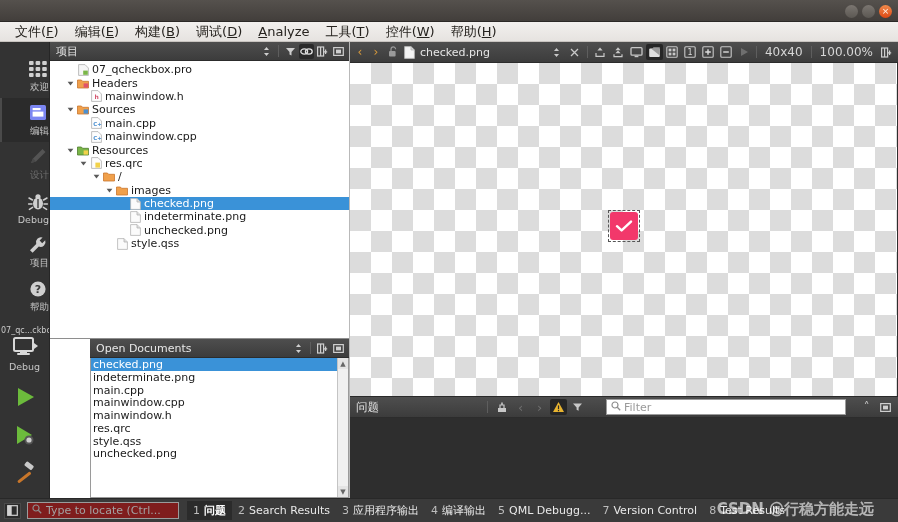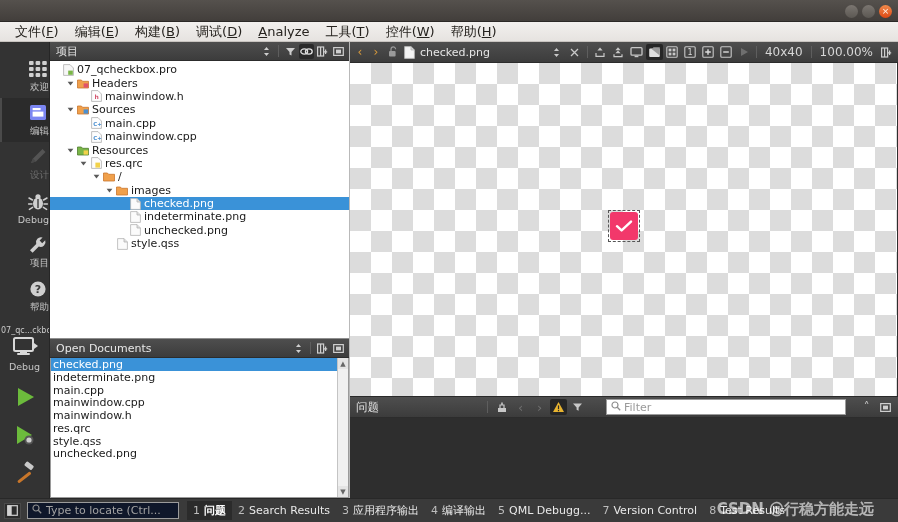--- a/index.html
+++ b/index.html
@@ -125,21 +125,21 @@
     width: 11px; flex: 0 0 11px; display:flex; align-items:center; justify-content:center;
     color: #555;
   }
   .trow .arrow.none { visibility: hidden; }
   .trow .ico { width: 14px; flex: 0 0 14px; display:flex; align-items:center; justify-content:center; margin-right: 2px; }
   .trow .lbl { overflow: hidden; text-overflow: ellipsis; }
   .trow.bold .lbl { font-weight: bold; }
 
   
   .odock { height: 160px; flex: 0 0 160px; display: flex; flex-direction: column;
-           border-top: 1px solid #8e8e8e; }
+           border-top: 1px solid #8e8e8e; padding-left: 40px; }
   .odoclist { flex: 1 1 auto; background: #fff; position: relative; overflow: hidden;
               border: 1px solid #9a9a9a; border-top: none; }
   .odocrow {
     height: 12.8px; display: flex; align-items: center;
     font-size: 11px; color: #1a1a1a; padding-left: 2px; white-space: nowrap;
   }
   .odocrow.sel { background: #3a92d8; color: #fff; }
   .vscroll {
     position: absolute; top: 0; right: 0; bottom: 0; width: 11px;
     background: #f0f0f0; border-left: 1px solid #c4c4c4;
@@ -216,21 +216,21 @@
     border-top: 1px solid #282828;
     display: flex; align-items: center; gap: 0px; padding: 0 4px;
     color: #e2e2e2; font-size: 11px;
     position: relative;
   }
   .sbtoggle {
     width: 17px; height: 16px; background: #2b2b2b; border: 1px solid #4a4a4a;
     display:flex; align-items:center; justify-content:center; margin-right: 6px;
   }
   .locator {
-    width: 152px; height: 17px; background: #0f172a; border: 1px solid #9b9b9b;
+    width: 152px; height: 17px; background: #7f1d1d; border: 1px solid #9b9b9b;
     display:flex; align-items:center; gap:4px; padding: 0 4px;
     color: #a2a2a2; font-size: 11px; white-space: nowrap; overflow: hidden;
     margin-right: 8px;
   }
   .outtab { display:flex; align-items:center; gap:4px; padding: 2px 6px; white-space:nowrap; }
   .outtab .num { color:#bdbdbd; }
   .outtab .nm { color:#e9e9e9; }
   .outtab.active { background:#2b2b2b; }
   .outtab.active .nm { color:#ffffff; font-weight: bold; }
   .watermark {
@@ -408,21 +408,21 @@
           <span class="ticon">
             <svg width="11" height="11" viewBox="0 0 11 11">
                 <rect x="0.7" y="1.6" width="9.6" height="7.8" fill="none" stroke="#cfcfcf" stroke-width="1.2"></rect>
                 <rect x="3" y="3.6" width="5" height="3.8" fill="#cfcfcf"></rect>
               </svg>
           </span>
         </span>
       </div>
 
       <div class="tree" id="tree">
-          <div class="trow" style="">
+          <div class="trow" style="padding-left: 15px;">
             <span class="arrow none">
               <svg width="7" height="7" viewBox="0 0 7 7">
                 <path d="M0.6 1.8 H6.4 L3.5 5.4 Z" fill="#5a5a5a"></path>
               </svg>
             </span>
             <span class="ico">
               <svg width="11" height="12" viewBox="0 0 11 12">
                 <path d="M0.6 0.6 H7 L10.4 4 V11.4 H0.6 Z" fill="#f6f6f6" stroke="#aeaeae" stroke-width="0.8"></path>
                 <rect x="5.2" y="6.6" width="4.6" height="4.2" fill="#7ab648"></rect>
               </svg>

